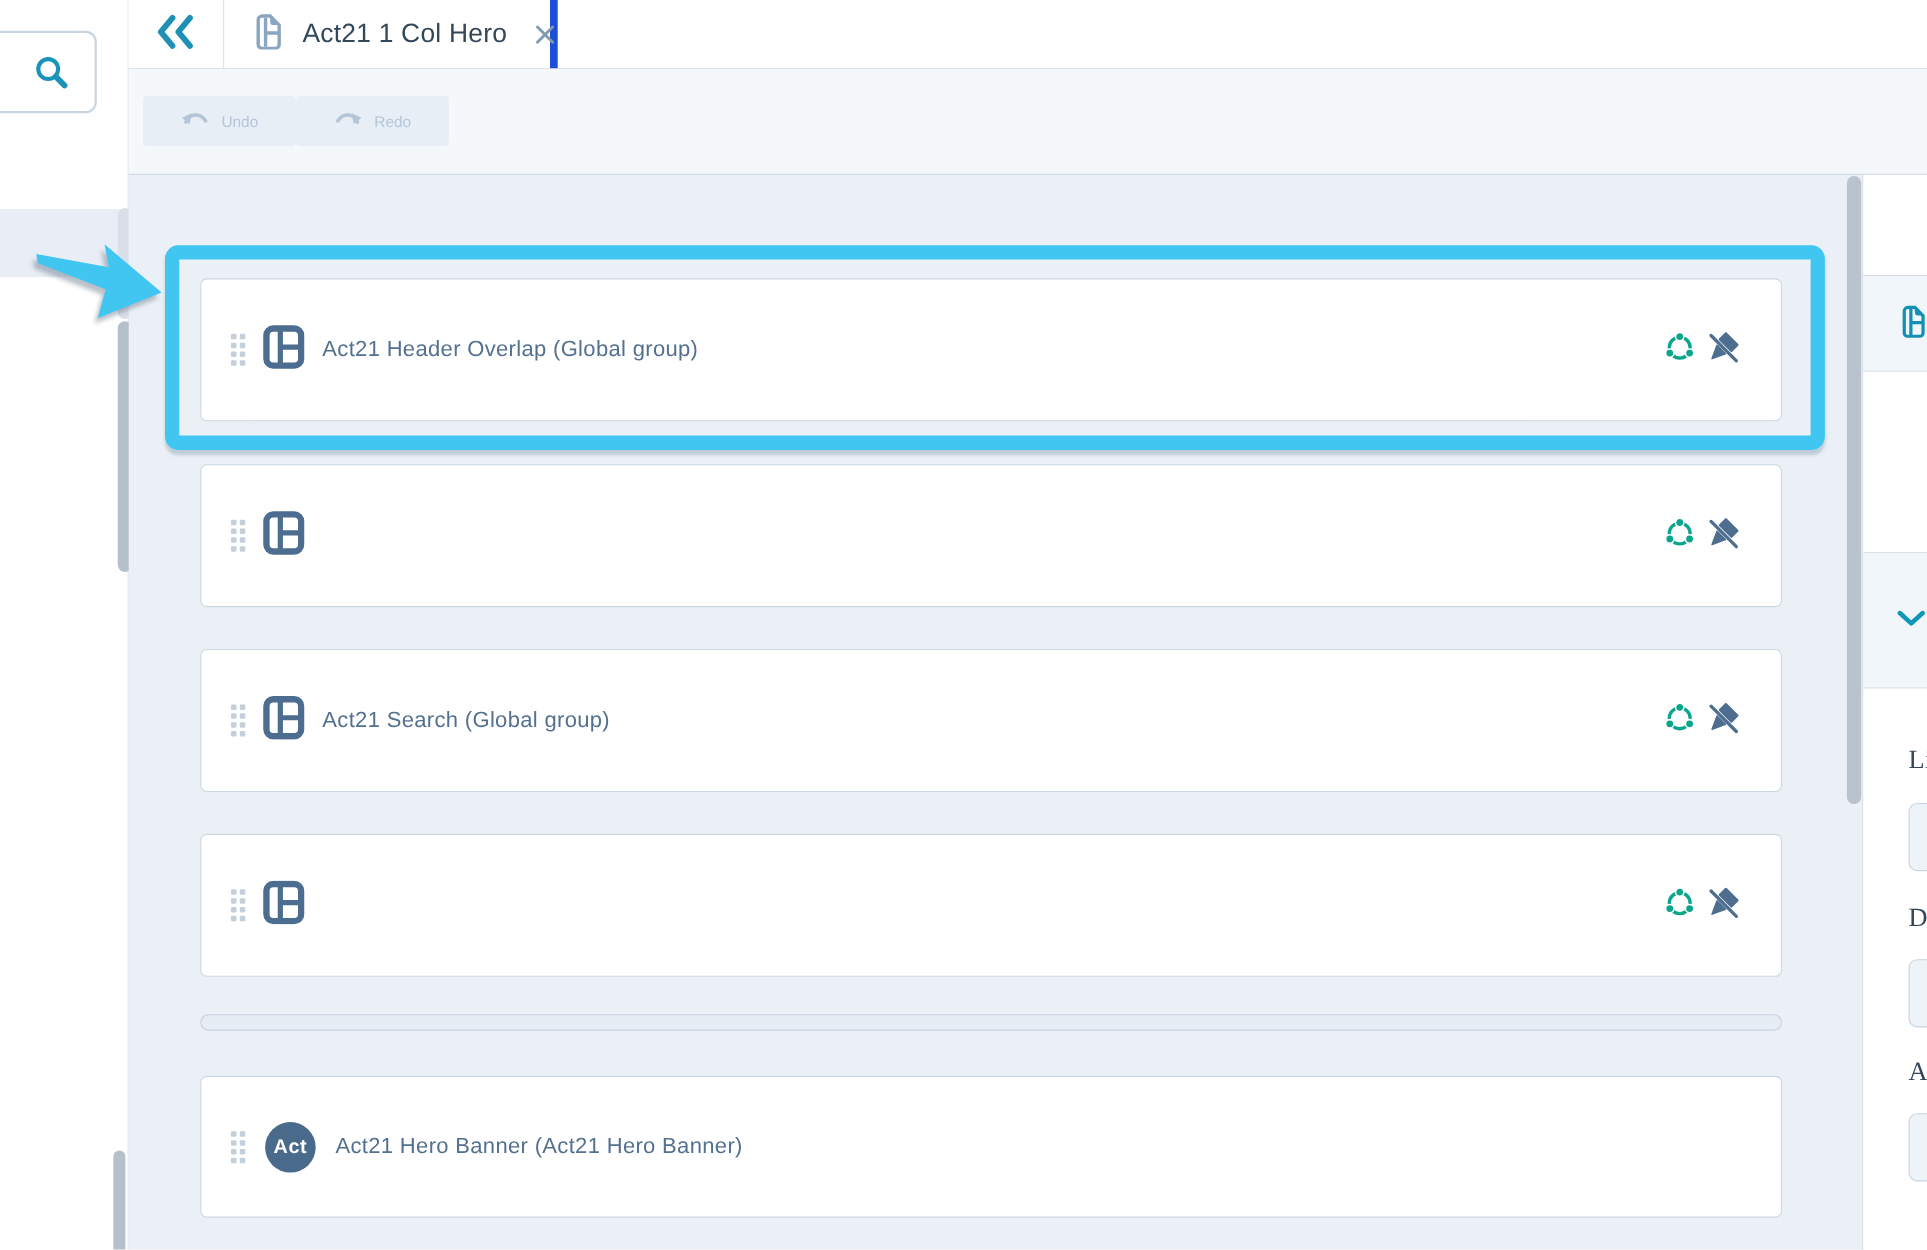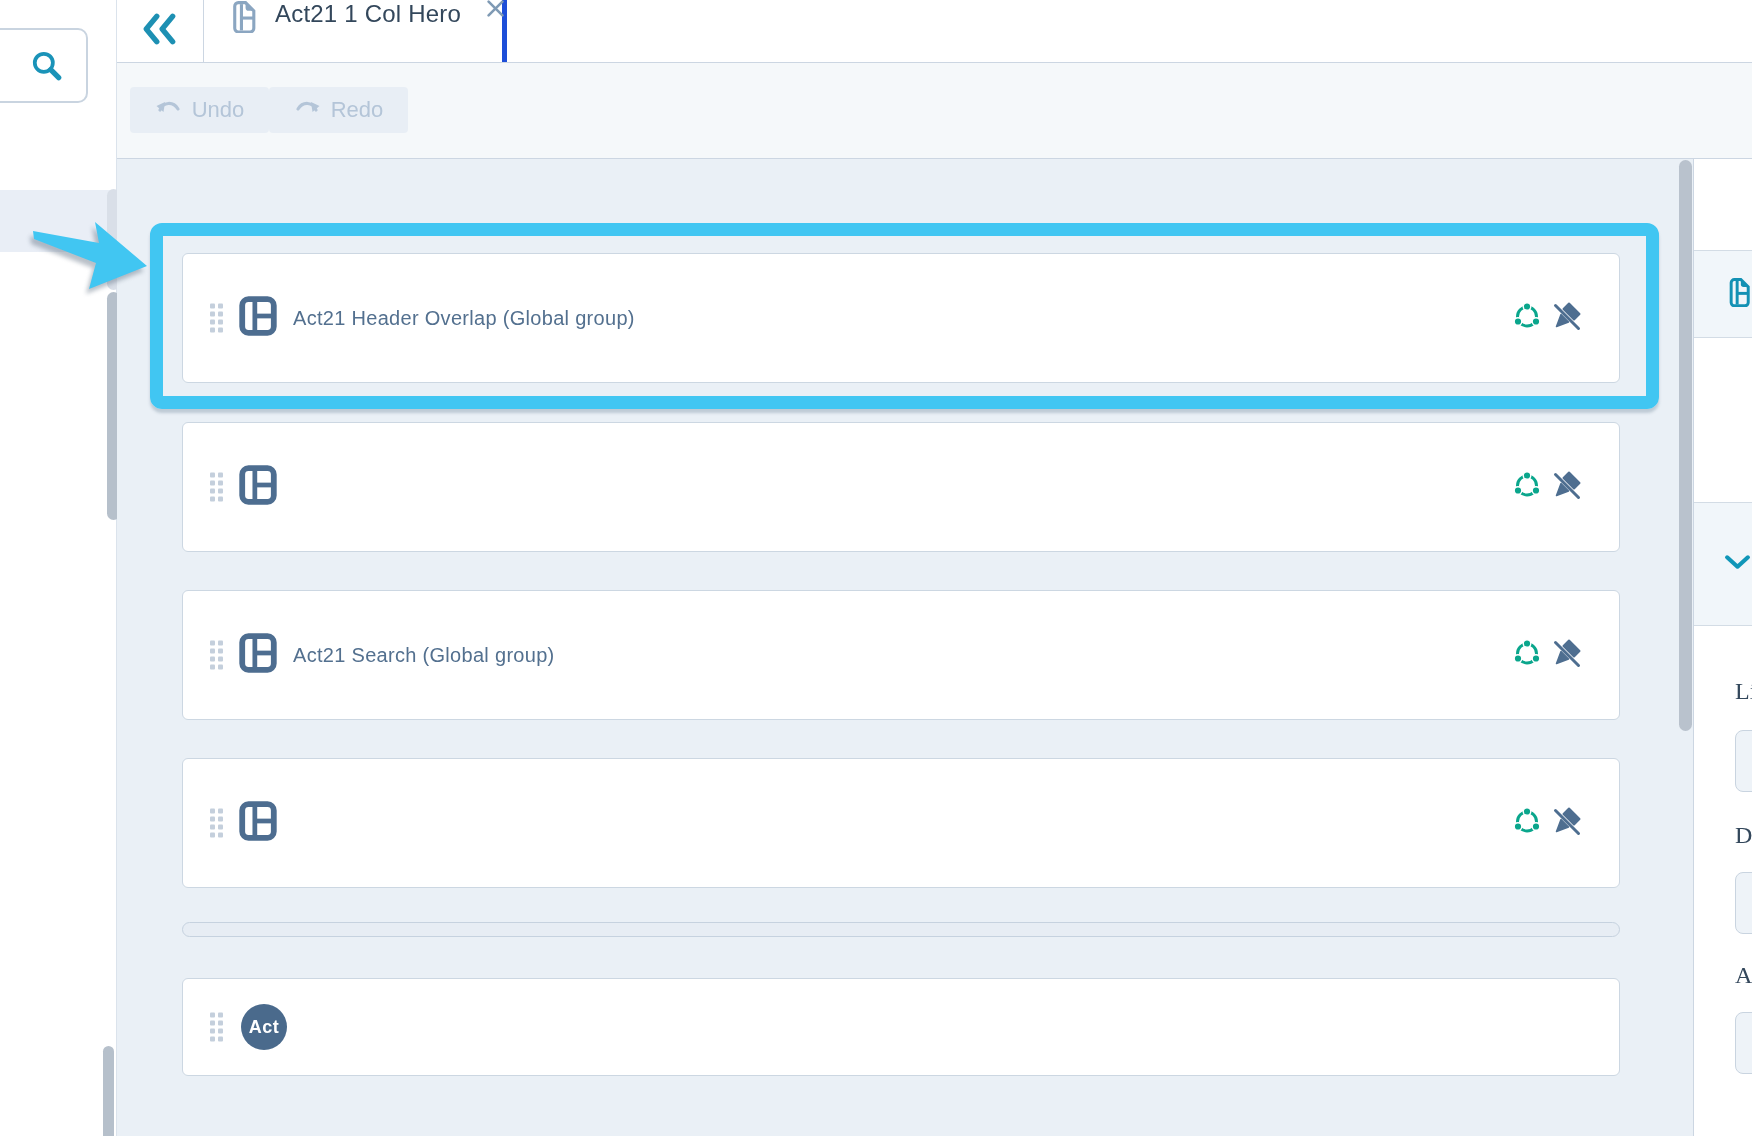--- a/index.html
+++ b/index.html
@@ -20,49 +20,49 @@
   #lscroll-bottom { left:103px; top:1046px; width:11px; height:90px; background:#b6c0cb;
     border-radius:6px 6px 0 0; }
 
   
   #tabbar { left:117px; top:0; width:1635px; height:63px; background:#fff;
     border-bottom:1px solid #ccd6e2; }
   #collapse-btn { left:117px; top:0; width:87px; height:62px; background:#fff;
     border-right:1px solid #ccd6e2; display:flex; align-items:center; justify-content:center;
     cursor:pointer; }
   #page-tab { left:204px; top:0; width:303px; height:62px; background:#fff;
-    border-right:5px solid #1d4ed8; display:flex; align-items:flex-start;
+    border-right:7px solid #1d4ed8; display:flex; align-items:center;
     padding-left:26px; }
   #tab-title { font-size:24px; color:#33475b; font-weight:500; margin-left:18px;
     letter-spacing:0.2px; white-space:nowrap; }
   #tab-close { margin-left:26px; display:flex; cursor:pointer; }
 
   
   #toolbar { left:117px; top:63px; width:1635px; height:96px; background:#f5f8fa;
     border-bottom:1px solid #ccd6e2; }
   .tool-btn { top:87px; height:46px; width:139px; background:#e8eef5; border-radius:4px;
     display:flex; align-items:center; justify-content:center; gap:10px;
-    color:#b4c5d8; font-size:22px; font-weight:500; cursor:default; }
+    color:#b4c5d8; font-size:14px; font-weight:500; cursor:default; }
   #undo-btn { left:130px; }
   #redo-btn { left:269px; }
 
   
   #content { left:117px; top:159px; width:1576px; height:977px; background:#eaf0f6; }
 
   #highlight-box { left:150px; top:223px; width:1509px; height:186px;
     border:13px solid #41c6f2; border-radius:12px;
     box-shadow:0 4px 3px rgba(110,132,153,0.35); }
 
   .mod-card { left:182px; width:1438px; height:130px; background:#fff;
     border:1px solid #ccd7e2; border-radius:6px; cursor:pointer; }
   #card-0 { top:253px; }
   #card-1 { top:422px; }
   #card-2 { top:590px; }
   #card-3 { top:758px; }
-  #card-4 { top:978px; height:98px; }
+  #card-4 { top:978px; height:129px; }
 
   #list-divider { left:182px; top:922px; width:1438px; height:15px;
     background:#e7edf4; border:1px solid #c6d2df; border-radius:8px; }
 
   .drag-handle { position:absolute; left:27px; top:50%; transform:translateY(-50%);
     display:grid; grid-template-columns:5px 5px; grid-auto-rows:5px; gap:3px;
     cursor:grab; }
   .drag-handle span { width:5px; height:5px; background:#c4cfdc; border-radius:1px; }
 
   .mod-icon { position:absolute; left:56px; top:50%; transform:translateY(-50%); }
@@ -325,20 +325,21 @@
     <span></span>
       <span></span>
       <span></span>
       <span></span>
       <span></span>
       <span></span>
       <span></span>
       <span></span>
   </div>
   <span class="avatar">Act</span>
+  <span class="mod-label avatar-label">Act21 Hero Banner (Act21 Hero Banner)</span>
 </div>
 
 <svg class="abs" id="annot-arrow" viewBox="0 0 130 85">
   <polygon points="8,16 74,28 70,7 122,51 64,74 71,48 9,24" fill="#41c6f2"></polygon>
 </svg>
 
 <div class="abs" id="sidebar"></div>
 <div class="abs sb-sec" id="sb-s1"></div>
 <div class="abs sb-sec" id="sb-s2">
   <span id="sb-page-icon">

